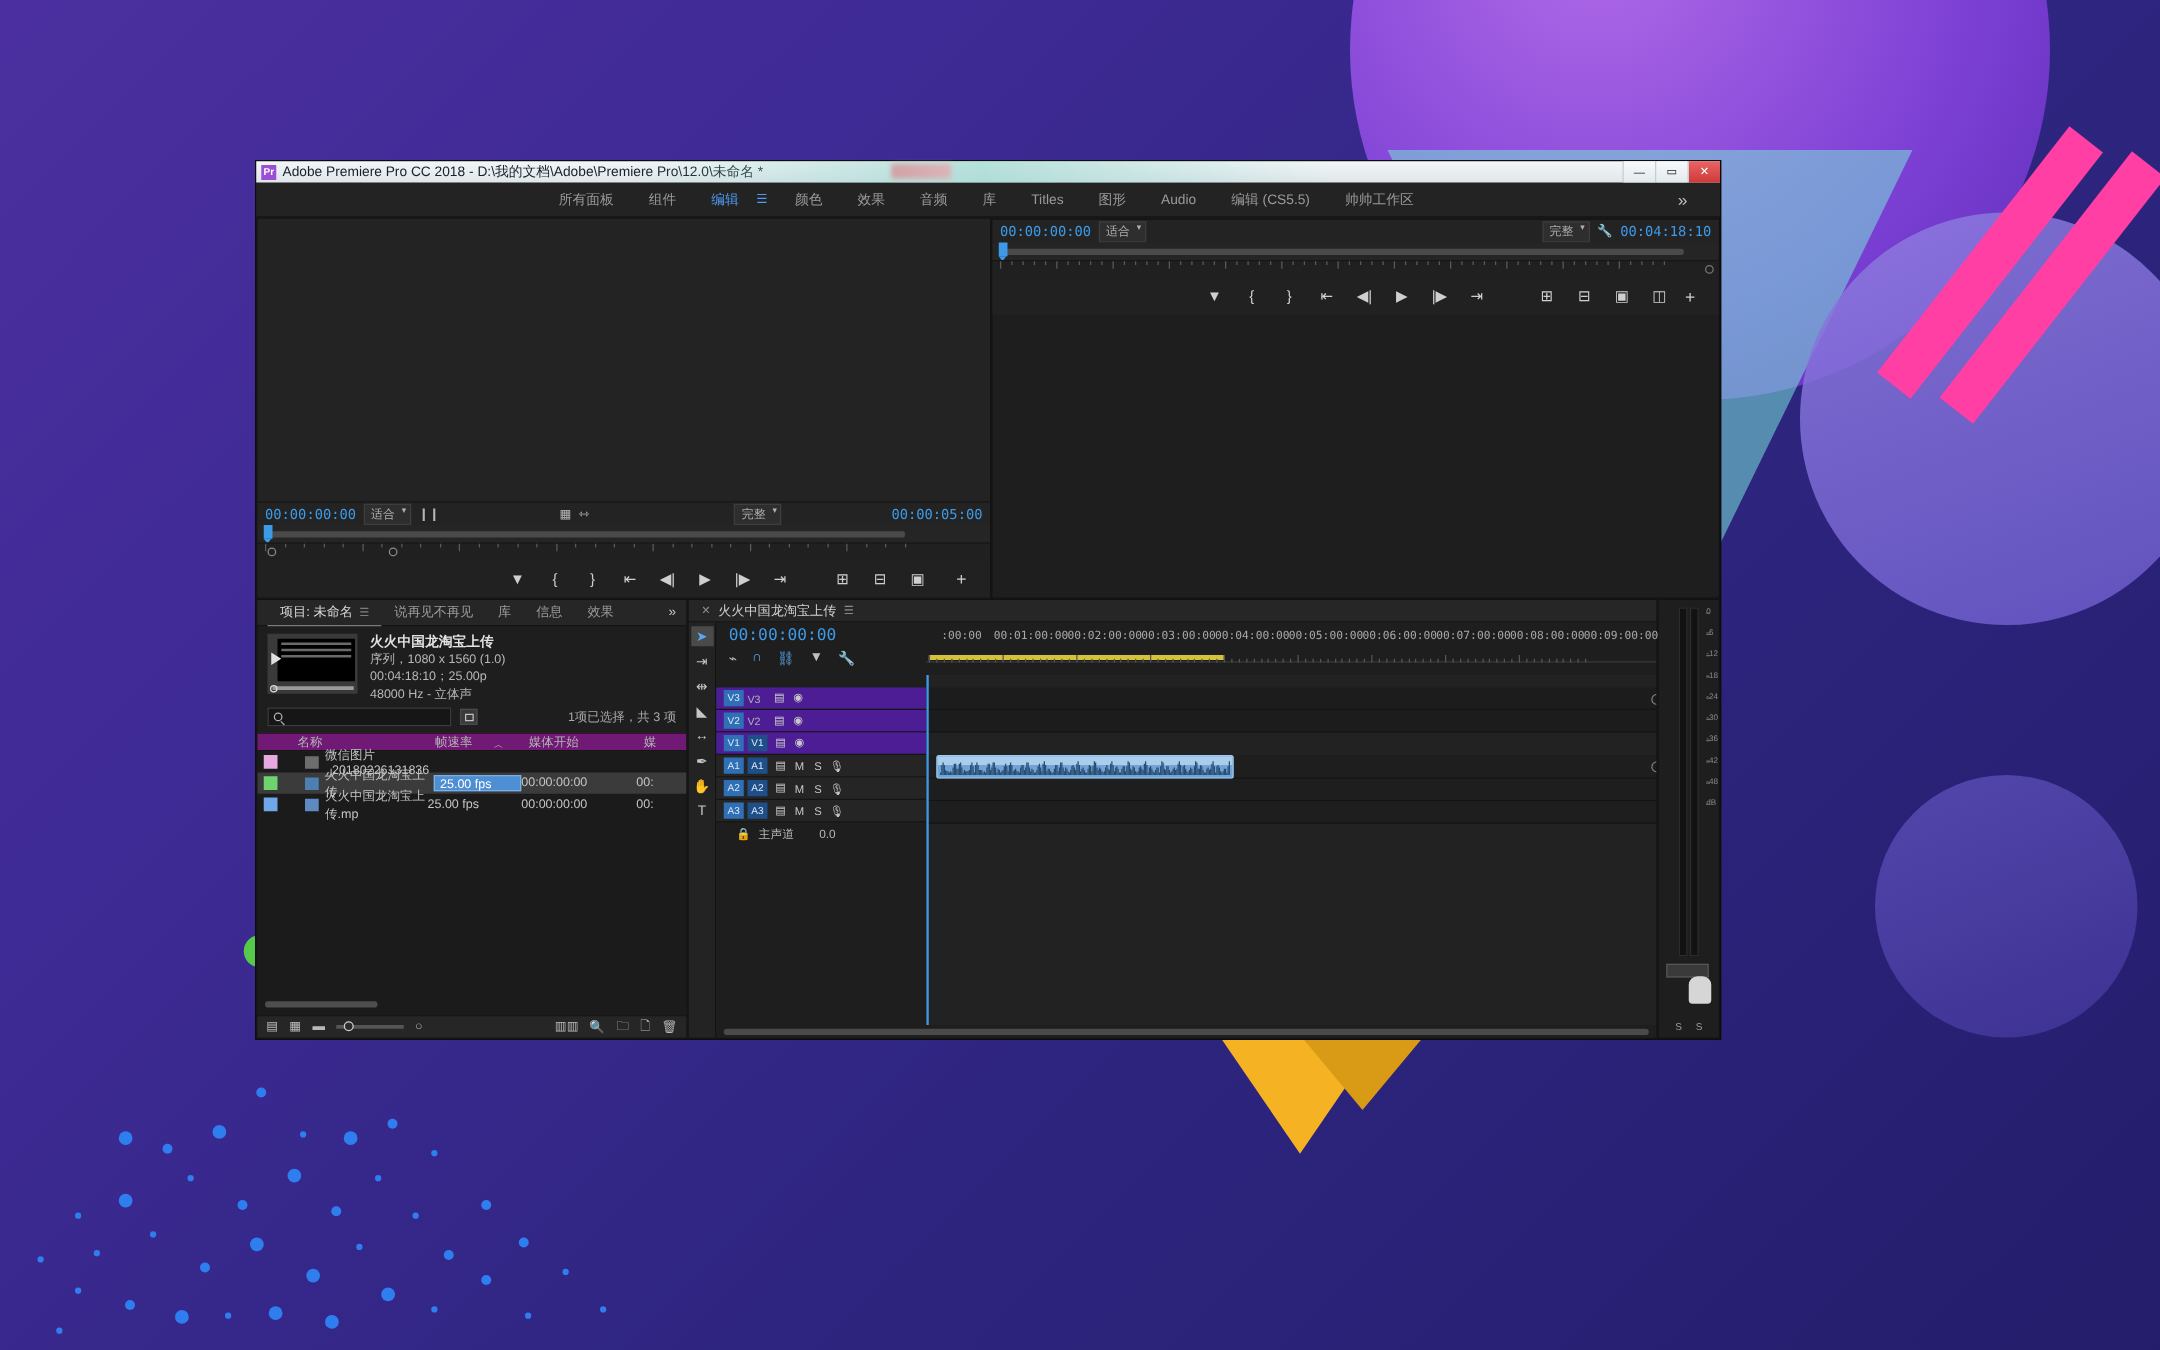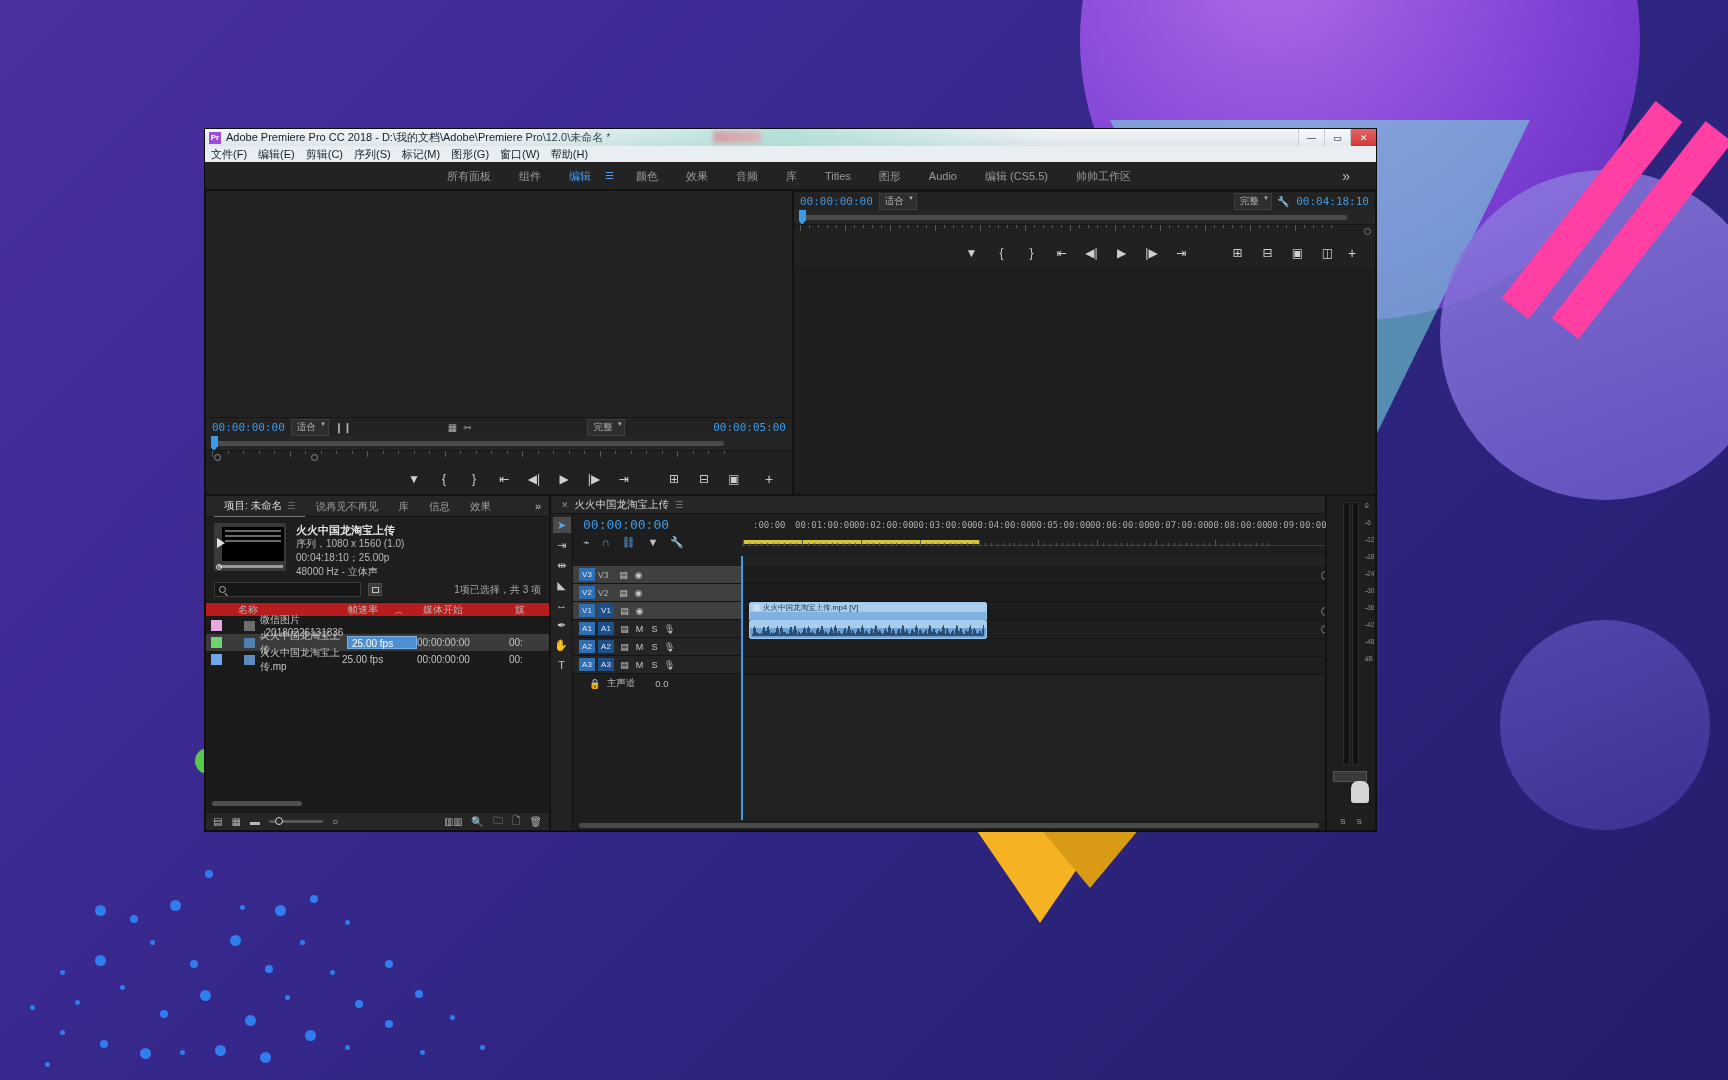--- a/index.html
+++ b/index.html
@@ -139,21 +139,21 @@
   #searchbox { flex:none; width:147px; height:15px; background:#161616; border:1px solid #3b3b3b;
     display:flex; align-items:center; padding-left:4px; }
   .mag { width:7px; height:7px; border:1.3px solid #b0b0b0; border-radius:50%; position:relative; }
   .mag:after { content:""; position:absolute; right:-3px; bottom:-3px; width:4px; height:1.3px;
     background:#b0b0b0; transform:rotate(45deg); }
   #searchinput { background:transparent; border:0; color:#c0c0c0; font-size:10px; width:120px; outline:none; }
   #srchbtn { width:14px; height:13px; background:#3a3a3a; border:1px solid #4a4a4a;
     display:flex; align-items:center; justify-content:center; }
   #srchbtn i { width:7px; height:6px; border:1px solid #c0c0c0; font-style:normal; }
   #selcount { margin-left:auto; font-size:10px; color:#a8a8a8; }
-  #list-head { height:15px; background:#b91c1c; border-top:1px solid #161616;
+  #list-head { height:15px; background:#701a75; border-top:1px solid #161616;
     border-bottom:1px solid #161616; display:flex; align-items:center; font-size:10px;
     color:#b5b5b5; flex:none; }
   .lh { padding-left:6px; }
   .lh.c0 { width:26px; }
   .lh.c1 { flex:1; }
   .lh.c2 { width:75px; position:relative; }
   .lh.c3 { width:92px; }
   .lh.c4 { width:40px; }
   .sortarrow { position:absolute; right:14px; top:3px; font-size:8px; color:#cfcfcf; }
   .row { height:17px; display:flex; align-items:center; font-size:10px; color:#c4c4c4; }
@@ -197,21 +197,21 @@
   .tlt { color:#c0c0c0; font-size:11px; }
   .tlt.on { color:#5aa6f0; }
   #tl-rulerbox { flex:1; position:relative; background:#1e1e1e; }
   .rl { position:absolute; top:6px; font-size:9px; color:#a8a8a8;
     font-family:"DejaVu Sans Mono","Liberation Mono",monospace; }
   #tl-wb { position:absolute; left:0; bottom:12px; height:4px; background:#d4c23a; }
   #tl-ticks { position:absolute; left:0; right:0; bottom:10px; height:1px; background:#3a3a3a; }
   #tl-tracks { flex:1; display:flex; position:relative; }
   #trackhead { width:168px; background:#1e1e1e; flex:none; }
   .th { height:18px; display:flex; align-items:center; gap:0; padding-left:6px;
-    border-bottom:1px solid #141414; background:#404040; }
+    border-bottom:1px solid #141414; background:#4c1d95; }
   .th.audio { background:#252525; }
   .tbadge { width:16px; height:13px; background:#2f6fb5; color:#dbe9f8; font-size:8px;
     display:flex; align-items:center; justify-content:center; margin-right:3px; }
   .tbadge.dark { background:#1e4f88; }
   .tlabel { width:18px; font-size:8.5px; color:#b0b0b0; }
   .tic { width:15px; text-align:center; font-size:9px; color:#c8c8c8; }
   #master { height:18px; display:flex; align-items:center; gap:6px; padding-left:16px;
     font-size:9.5px; color:#b8b8b8; }
   #trackarea { flex:1; position:relative; background:#222; overflow:hidden; }
   .tlane { position:absolute; left:0; right:0; background:#1c1c1c; border-bottom:1px solid #141414; }
@@ -317,30 +317,20 @@
     <div id="tb-icon">Pr</div>
     <div id="tb-title">Adobe Premiere Pro CC 2018 - D:\我的文档\Adobe\Premiere Pro\12.0\未命名 *</div>
     <div id="tb-smudge"></div>
     <div id="tb-buttons">
       <div class="tb-btn">—</div>
       <div class="tb-btn">▭</div>
       <div class="tb-btn close">✕</div>
     </div>
   </div>
 
-  <div id="menubar">
-    <span>文件(F)</span>
-    <span>编辑(E)</span>
-    <span>剪辑(C)</span>
-    <span>序列(S)</span>
-    <span>标记(M)</span>
-    <span>图形(G)</span>
-    <span>窗口(W)</span>
-    <span>帮助(H)</span>
-  </div>
 
   <div id="wsbar">
     <div class="ws-tab">所有面板</div>
     <div class="ws-tab">组件</div>
     <div class="ws-tab active">编辑</div>
     <div class="ws-burger">☰</div>
     <div class="ws-tab">颜色</div>
     <div class="ws-tab">效果</div>
     <div class="ws-tab">音频</div>
     <div class="ws-tab">库</div>
@@ -808,27 +798,20 @@
                 <span>主声道</span>
                 <span style="margin-left:14px">0.0</span>
               </div>
             </div>
 
             <div id="trackarea">
               <div class="tlane" style="top:10px;height:18px">
                 <div class="tl-kf" style="top:5px"></div>
               </div>
               <div class="tlane" style="top:28px;height:18px"></div>
-              <div class="tlane" style="top:46px;height:18px">
-                <div id="clipV">
-                  <div class="fx"></div>
-                  <div class="hdr">火火中国龙淘宝上传.mp4 [V]</div>
-                </div>
-                <div class="tl-kf" style="top:5px"></div>
-              </div>
               <div class="tlane a" style="top:64px;height:19px">
                 <div id="clipA">
                   <div class="hdr"></div>
                   <div id="wave">
                       <div class="wv" style="left: 2px; height: 2px;"></div>
                       <div class="wv" style="left: 3px; height: 7.6px;"></div>
                       <div class="wv" style="left: 4px; height: 9.9px;"></div>
                       <div class="wv" style="left: 5px; height: 8px;"></div>
                       <div class="wv" style="left: 6px; height: 3.8px;"></div>
                       <div class="wv" style="left: 7px; height: 3.3px;"></div>

